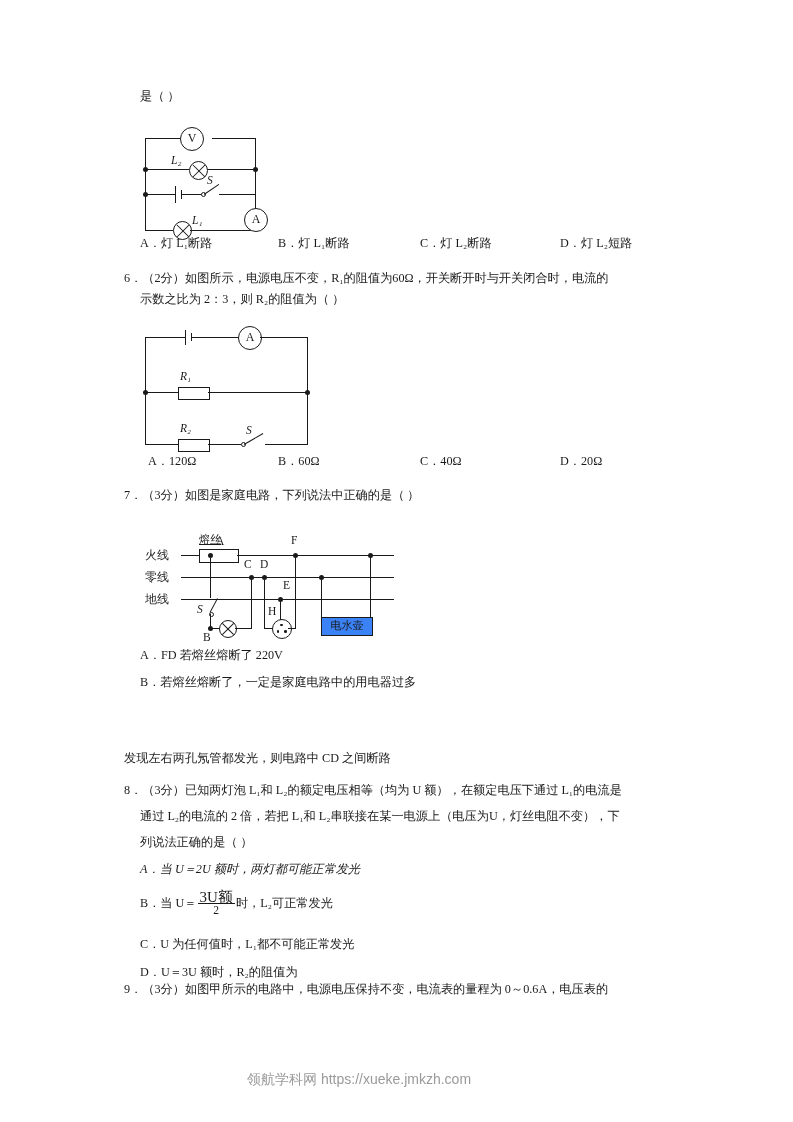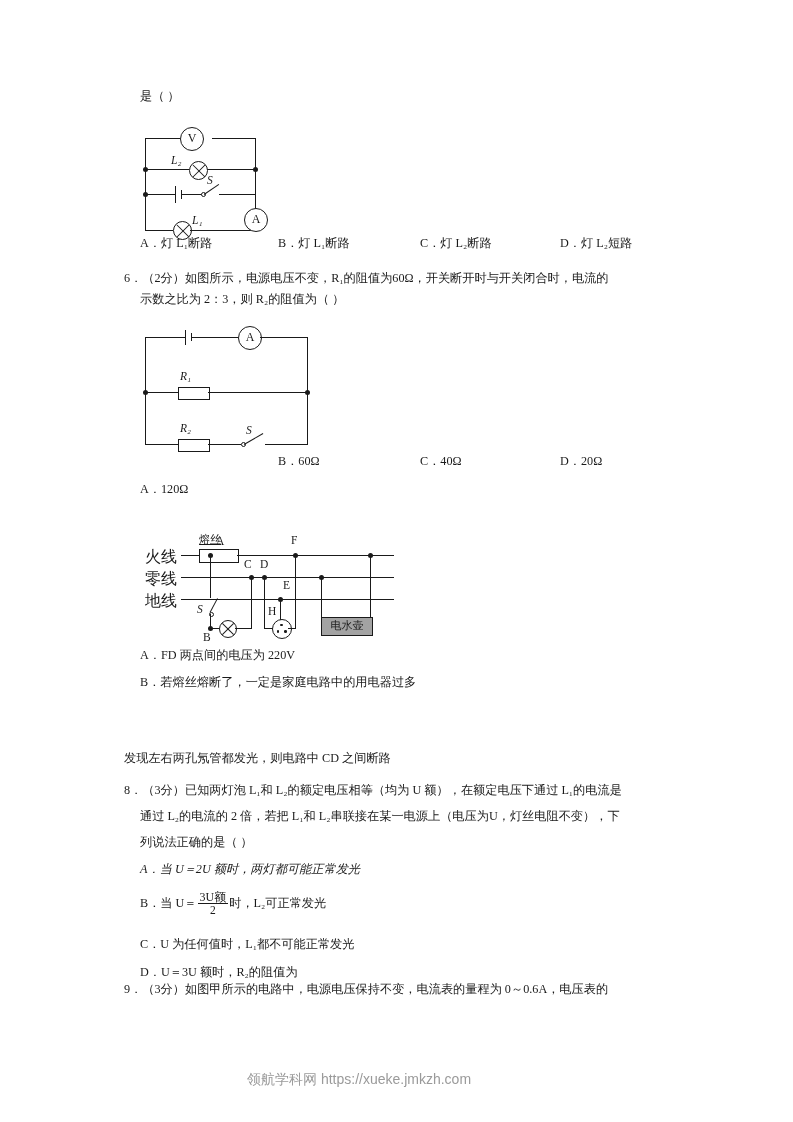--- a/index.html
+++ b/index.html
@@ -22,21 +22,21 @@
   .optline { position:absolute; font-size:12.2px; line-height:21px; white-space:nowrap; }
 
   .frac {
     display:inline-block;
     vertical-align:middle;
     text-align:center;
     margin:0 1px;
     position:relative;
     top:-1px;
   }
-  .frac .num { display:block; font-size:12px; line-height:12px; padding:0 2px;text-align:right; }
+  .frac .num { display:block; font-size:15px; line-height:12px; padding:0 2px;text-align:right; }
   .frac .den { display:block; font-size:11.5px; line-height:12px; border-top:1px solid #1a1a1a; padding:0 2px; }
 
   
   .diagram { position:absolute; }
   .wire { position:absolute; background:#1a1a1a; }
   .wh { height:1px; }
   .wv { width:1px; }
   .node { position:absolute; width:5px; height:5px; border-radius:50%; background:#1a1a1a; }
 
   .meter {
@@ -67,24 +67,24 @@
 
   
   .bat-long { position:absolute; width:1px; background:#1a1a1a; }
   .bat-short { position:absolute; width:1px; background:#1a1a1a; }
 
   
   .sw-arm { position:absolute; height:1px; background:#1a1a1a; transform-origin:left center; }
   .sw-dot { position:absolute; width:3px; height:3px; border:1px solid #1a1a1a; border-radius:50%; background:#fff; }
 
   
-  .hlabel { position:absolute; font-size:16px; white-space:nowrap; font-family:"Liberation Sans", sans-serif; }
+  .hlabel { position:absolute; font-size:12px; white-space:nowrap; font-family:"Liberation Sans", sans-serif; }
   .fuse { position:absolute; border:1px solid #1a1a1a; background:#fff; }
   .kettle {
-    position:absolute; border:1px solid #1a1a1a; background:#a3a3a3;
+    position:absolute; border:1px solid #1a1a1a; background:#3b82f6;
     font-size:11px; text-align:center; font-family:"Liberation Sans", sans-serif;
     line-height:15px; white-space:nowrap;
   }
   .socket {
     position:absolute; border:1px solid #1a1a1a; border-radius:50%; background:#fff;
   }
   .socket i { position:absolute; width:2.5px; height:2.5px; border-radius:50%; background:#1a1a1a; }
 
   .watermark {
     position:absolute; font-size:14px; color:#9a9a9a;
@@ -170,26 +170,29 @@
     <div class="res" style="left:33px; top:114px; width:30px; height:11px;"></div>
     <div class="wire wh" style="left:63px; top:119px; width:33px;"></div>
     <div class="lbl" style="left:35px; top:97px;">R₂</div>
     <div class="sw-dot" style="left:96px; top:117px;"></div>
     <div class="sw-arm" style="left:99px; top:119px; width:22px; transform:rotate(-30deg);"></div>
     <div class="wire wh" style="left:120px; top:119px; width:43px;"></div>
     <div class="lbl" style="left:101px; top:99px;">S</div>
   </div>
 
   <div class="optrow" style="left:140px; top:453px;">
-    <span class="opt" style="left:0px;margin-top:28px;"><span>A．</span><span>120Ω</span></span>
+    <span class="opt" style="left:8px;"><span>A．</span><span>120Ω</span></span>
     <span class="opt" style="left:138px;"><span>B．</span><span>60Ω</span></span>
     <span class="opt" style="left:280px;"><span>C．</span><span>40Ω</span></span>
     <span class="opt" style="left:420px;"><span>D．</span><span>20Ω</span></span>
   </div>
 
+  <div class="q" style="left:124px; top:485px;">
+    <span class="qtext">7．（3分）如图是家庭电路，下列说法中正确的是（     ）</span>
+  </div>
 
   <div class="diagram" style="left:145px; top:515px; width:250px; height:115px;">
 
     <div class="hlabel" style="left:0px;  top:32px;">火线</div>
     <div class="hlabel" style="left:0px;  top:54px;">零线</div>
     <div class="hlabel" style="left:0px;  top:76px;">地线</div>
 
     <div class="wire wh" style="left:36px;  top:40px; width:18px;"></div>
     <div class="fuse" style="left:54px;  top:34px; width:38px; height:12px;"></div>
     <div class="wire wh" style="left:92px;  top:40px; width:157px;"></div>
@@ -240,21 +243,21 @@
     <div class="node" style="left:174px; top:60px;"></div>
     <div class="wire wv" style="left:176px; top:62px; height:48px;"></div>
 
     <div class="node" style="left:223px; top:38px;"></div>
     <div class="wire wv" style="left:225px; top:40px; height:70px;"></div>
 
     <div class="kettle" style="left:176px; top:102px; width:50px; height:17px;">电水壶</div>
   </div>
 
   <div class="optline" style="left:140px; top:645px;">
-    <span>A．</span><span>FD 两点间的电压为 220V</span>
+    <span>A．</span><span>FD 若熔丝熔断了 220V</span>
   </div>
   <div class="optline" style="left:140px; top:672px;">
     <span>B．</span><span>若熔丝熔断了，一定是家庭电路中的用电器过多</span>
   </div>
   <div class="optline" style="left:124px; top:748px;">
     <span>发现左右两孔氖管都发光，则电路中 CD 之间断路</span>
   </div>
 
   <div class="q" style="left:124px; top:780px;">
     <span class="qtext">8．（3分）已知两灯泡 L₁和 L₂的额定电压相等（均为 U 额），在额定电压下通过 L₁的电流是</span>

